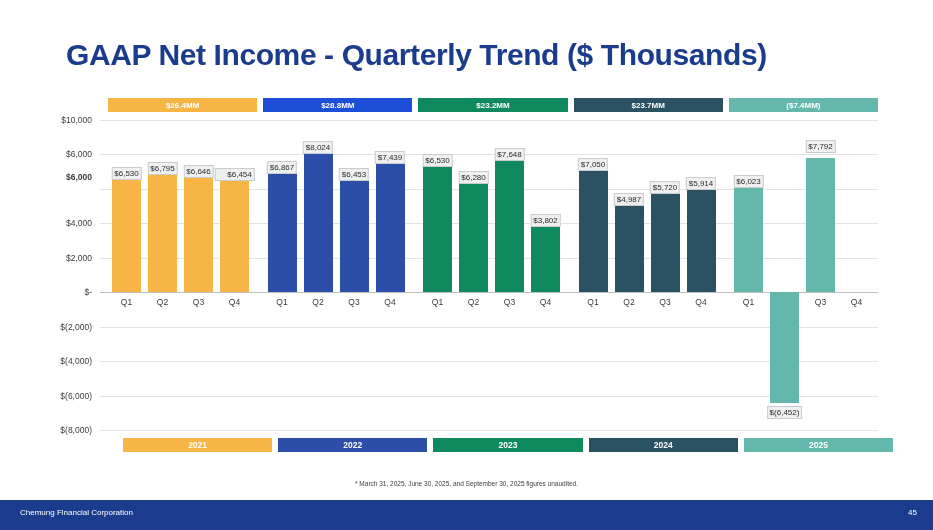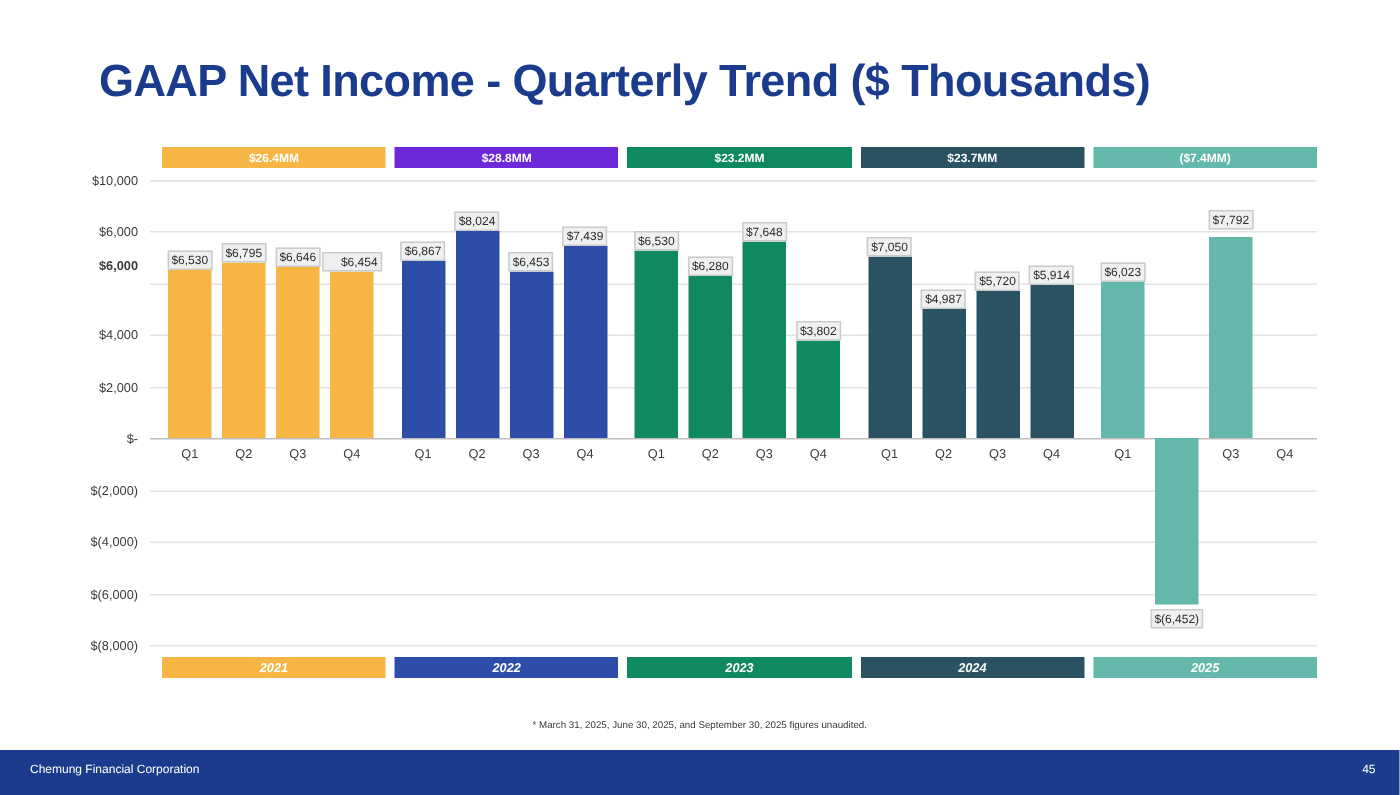--- a/index.html
+++ b/index.html
@@ -61,25 +61,24 @@
     display:flex;
     align-items:center;
     justify-content:center;
     font-size:8px;
     font-weight:bold;
     color:#ffffff;
   }
   
   #year-footer {
     position:absolute;
-    left:108px; top:438px;
+    left:123px; top:438px;
     width:770px; height:16px;
     display:flex;
     gap:6px;
-    font-style:italic;
   }
   #year-footer .yftr {
     flex:1;
     height:14px;
     display:flex;
     align-items:center;
     justify-content:center;
     font-size:8.5px;
     font-weight:bold;
     color:#ffffff;
@@ -140,21 +139,21 @@
     color:#ffffff;
   }
 </style>
 </head>
 <body>
 
 <div id="title">GAAP Net Income - Quarterly Trend ($ Thousands)</div>
 
 <div id="year-header">
     <div class="yhdr" style="background: rgb(246, 181, 69);">$26.4MM</div>
-    <div class="yhdr" style="background: #6d28d9;">$28.8MM</div>
+    <div class="yhdr" style="background: #1d4ed8;">$28.8MM</div>
     <div class="yhdr" style="background: rgb(15, 138, 95);">$23.2MM</div>
     <div class="yhdr" style="background: rgb(42, 82, 99);">$23.7MM</div>
     <div class="yhdr" style="background: rgb(99, 184, 171);">($7.4MM)</div>
   </div>
 
 <div id="y-axis-labels">
     <div class="ytick" style="top: 0px;">$10,000</div>
     <div class="ytick" style="top: 34.4444px;">$6,000</div>
     <div class="ytick" style="top: 57px; font-weight: bold;">$6,000</div>
     <div class="ytick" style="top: 103.333px;">$4,000</div>

